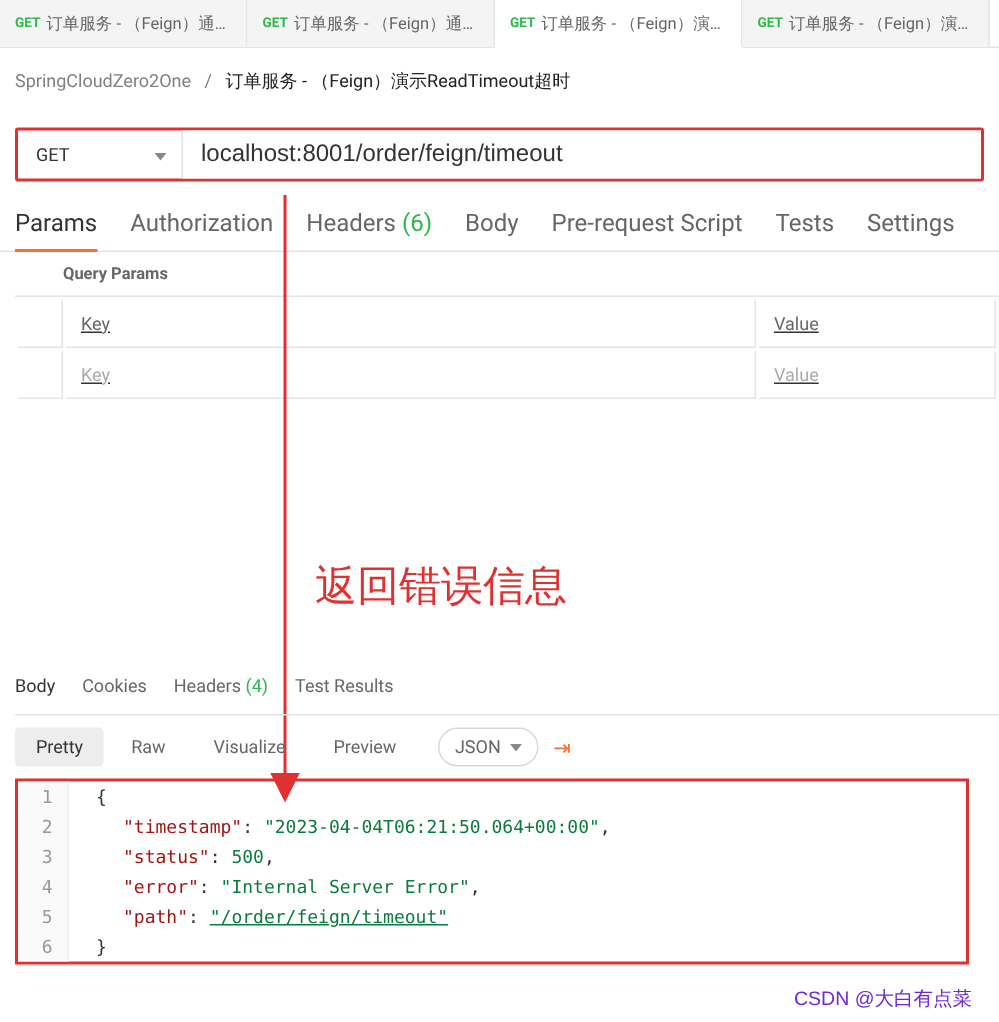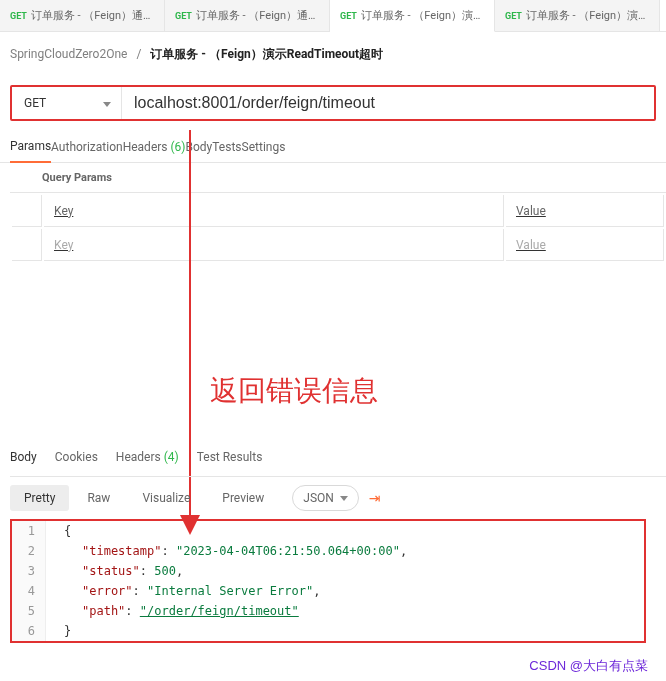--- a/index.html
+++ b/index.html
@@ -9,30 +9,30 @@
   .top-tabs { display: flex; height: 32px; border-bottom: 1px solid #e5e5e5; }
   .top-tab { display: flex; align-items: center; padding: 0 10px; border-right: 1px solid #e5e5e5; min-width: 160px; max-width: 165px; cursor: pointer; font-size: 11px; white-space: nowrap; overflow: hidden; }
   .top-tab.active { background: #fff; border-bottom: 1px solid #fff; margin-bottom: -1px; }
   .top-tab:not(.active) { background: #f4f4f4; }
   .top-tab .method { color: #2eb74b; font-size: 9px; font-weight: bold; margin-right: 4px; }
   .top-tab .label { overflow: hidden; text-overflow: ellipsis; flex: 1; color: #666; }
   
   
   .breadcrumb { padding: 14px 10px; font-size: 12px; color: #808080; }
   .breadcrumb .sep { margin: 0 6px; color: #808080; }
-  .breadcrumb .current { color: #222; font-weight: bold; text-align: center; }
+  .breadcrumb .current { color: #222; font-weight: normal; text-align: center; }
   
   
   .url-bar { margin: 8px 10px; border: 2px solid #e03131; display: flex; align-items: center; height: 36px; border-radius: 2px; }
   .method-select { width: 110px; height: 100%; display: flex; align-items: center; padding: 0 12px; border-right: 1px solid #e5e5e5; font-size: 12px; color: #333; cursor: pointer; position: relative; }
   .method-select .chev { position: absolute; right: 10px; }
   .url-input { flex: 1; border: none; outline: none; padding: 0 12px; font-size: 16px; color: #333; height: 100%; }
   
   
-  .req-tabs { display: flex; padding: 10px 10px 0 10px; border-bottom: 1px solid #e5e5e5; font-size: 12px; color: #666; align-items: flex-end; }
+  .req-tabs { display: flex; padding: 10px 10px 0 10px; gap: 22px; border-bottom: 1px solid #e5e5e5; font-size: 16px; color: #666; }
   .req-tab { padding-bottom: 8px; cursor: pointer; }
   .req-tab.active { border-bottom: 2px solid #ff6c37; color: #333; margin-bottom: -1px; }
   .req-tab .count { color: #2eb74b; }
   
   .section-label { padding: 8px 10px; font-size: 11px; color: #666; font-weight: bold; margin-left: 32px; }
   
   
   .params-table { width: calc(100% - 10px); margin-left: 10px; border-top: 1px solid #e5e5e5; font-size: 12px; text-decoration: underline; }
   .params-table tr { height: 32px; }
   .params-table th, .params-table td { border-bottom: 1px solid #e5e5e5; border-right: 1px solid #e5e5e5; padding: 0 10px; text-align: left; font-weight: normal; color: #666; }
@@ -105,20 +105,21 @@
     <span class="chev"><span class="chev-down"></span></span>
   </div>
   <input class="url-input" value="localhost:8001/order/feign/timeout" style="">
 </div>
 
 <div class="req-tabs">
   <div class="req-tab active">Params</div>
   <div class="req-tab">Authorization</div>
   <div class="req-tab"><span>Headers</span> <span class="count">(6)</span></div>
   <div class="req-tab">Body</div>
+  <div class="req-tab">Pre-request Script</div>
   <div class="req-tab">Tests</div>
   <div class="req-tab">Settings</div>
 </div>
 
 <div class="section-label">Query Params</div>
 
 <table class="params-table">
   <tbody>
       <tr>
     <th></th>

